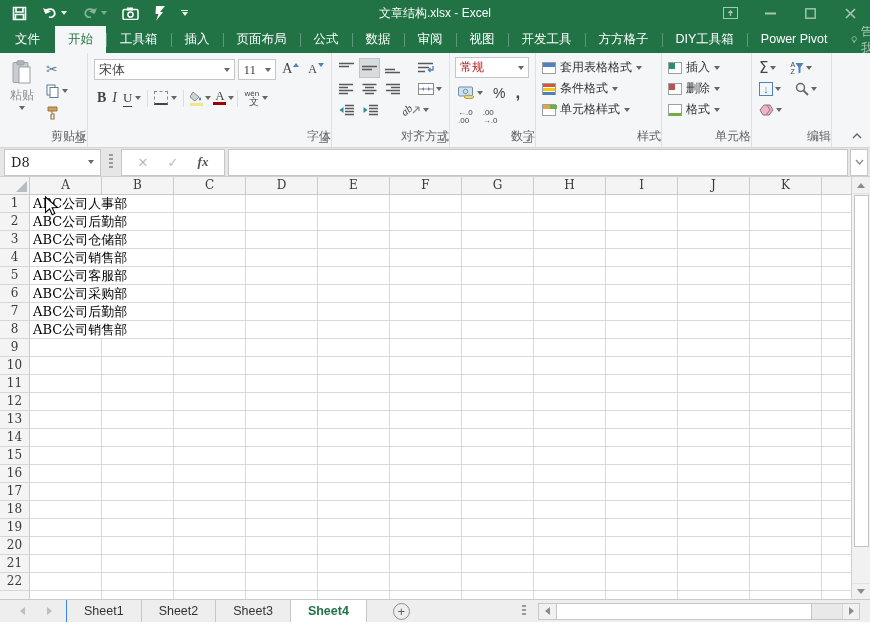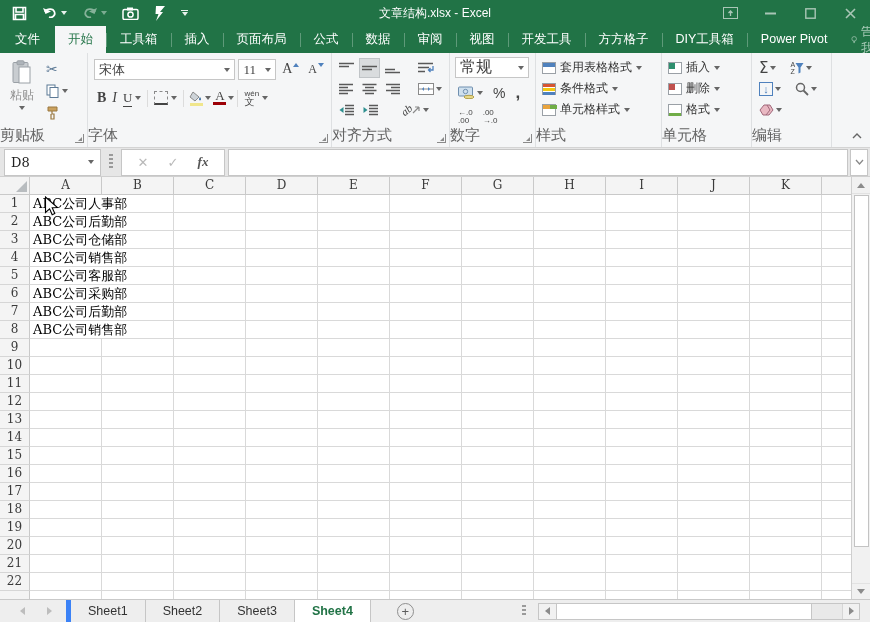--- a/index.html
+++ b/index.html
@@ -24,21 +24,21 @@
   .rtab{height:27px;line-height:27px;padding:0 13px;font-size:12.5px;white-space:nowrap;cursor:default}
   .rtab.file{padding:0 15px}
   .rtab.active{background:#f5f6f7;color:#217346}
   .tabsep{width:1px;height:14px;background:rgba(255,255,255,.28);align-self:center}
   .tabright{margin-left:auto;display:flex;align-items:center;height:27px}
   .tellme{display:flex;align-items:center;gap:4px;color:#a9cbb8;padding:0 10px;font-size:12.5px}
 
   
   .ribbon{height:95px;background:#f5f6f7;border-bottom:1px solid #d4d4d4;display:flex;position:relative}
   .rgroup{position:relative;border-right:1px solid #dee0e2;height:100%;padding-top:4px}
-  .glabel{position:absolute;bottom:2px;left:0;right:0;text-align:left;font-size:15px;color:#636363;white-space:nowrap}
+  .glabel{position:absolute;bottom:2px;left:0;right:0;text-align:right;font-size:12px;color:#636363;white-space:nowrap}
   .launcher{position:absolute;bottom:4px;right:3px;width:9px;height:9px;border-left:1px solid #8a8a8a;border-top:1px solid #8a8a8a;transform:rotate(180deg)}
   .launcher:after{content:"";position:absolute;left:1px;top:1px;width:0;height:0;border-left:4px solid #8a8a8a;border-bottom:4px solid transparent}
   .iconbtn{display:flex;align-items:center;justify-content:center;height:20px;padding:0 2px;border:1px solid transparent}
   .iconbtn.active{background:#d9dcde;border-color:#c0c4c7}
   .vsep{width:1px;height:17px;background:#dcdcdc;margin:0 3px}
   .combo{background:#fff;border:1px solid #c6c6c6;height:21px;display:flex;align-items:center;padding:0 4px;justify-content:space-between}
   .btxt{font-family:"Liberation Serif",serif;font-size:13px;color:#444}
   .small2{font-size:8px;line-height:8px;white-space:pre-line;color:#444;text-align:left}
 
   
@@ -49,21 +49,21 @@
   .minib{height:20px;display:flex;align-items:center;gap:3px;padding:0 2px}
 
   
   .g-font{width:244px}
   .fr1{display:flex;gap:3px;padding:2px 4px 0 6px}
   .fr2{display:flex;align-items:center;padding:8px 0 0 6px}
   .ubar{border-bottom:1px solid #444}
   .colorbtn{display:flex;flex-direction:column;align-items:center;line-height:11px;padding:0 1px}
   .cbar{width:13px;height:3px;margin-top:1px}
   .acaret{width:0;height:0;border-left:3px solid transparent;border-right:3px solid transparent;margin-left:1px}
-  .wen{display:flex;flex-direction:column;align-items:flex-start;font-size:8px;line-height:8px;color:#444}
+  .wen{display:flex;flex-direction:column;align-items:flex-end;font-size:8px;line-height:8px;color:#444}
 
   
   .g-align{width:118px;padding-left:4px}
   .arow{display:flex;align-items:center;height:21px;gap:2px}
 
   
   .g-num{width:86px;padding-left:5px}
   .nrow{display:flex;align-items:center;height:21px;gap:4px}
 
   
@@ -112,21 +112,21 @@
   .vthumb{width:15px;height:352px;background:#fff;border:1px solid #c3c3c3;margin-top:1px;flex:none}
   .vtrack{flex:1}
   .sarrb{width:100%;height:16px;display:flex;align-items:center;justify-content:center;background:#f1f1f1;border-top:1px solid #e2e2e2;flex:none}
 
   
   .sheetbar{height:23px;background:#eeeeee;border-top:1px solid #c9c9c9;display:flex;align-items:center}
   .snav{display:flex;gap:22px;padding:0 14px 0 20px}
   .snav .tri-lf,.snav .tri-rt{opacity:.5}
   .stabs{display:flex;height:100%}
   .stab{height:100%;display:flex;align-items:center;padding:0 17px;border-right:1px solid #c6c6c6;font-size:12.5px;color:#333;background:transparent}
-  .stab:first-child{border-left:5px solid #3b82f6}
+  .stab:first-child{border-left:1px solid #3b82f6}
   .plus{width:17px;height:17px;border:1px solid #8f8f8f;border-radius:50%;display:flex;align-items:center;justify-content:center;color:#5c5c5c;font-size:13px;line-height:13px;margin-left:26px}
   .stab.active{background:#fff;color:#217346;font-weight:bold}
   .hgrip{width:4px;height:12px;margin-left:auto;background:repeating-linear-gradient(to bottom,#9a9a9a 0 2px,transparent 2px 4px)}
   .hscroll{width:322px;height:17px;border:1px solid #c6c6c6;background:#e9e9e9;display:flex;align-items:center;margin:0 10px 0 12px}
   .hbtn{width:17px;height:100%;display:flex;align-items:center;justify-content:center;background:#f1f1f1;flex:none}
   .hthumb{width:256px;height:100%;background:#fff;border-left:1px solid #c6c6c6;border-right:1px solid #c6c6c6;flex:none}
   .htrack{flex:1}
 
   
   .cursor{position:absolute;left:44px;top:196px;z-index:60;pointer-events:none}
@@ -403,21 +403,21 @@
         <span class="dd" style="margin-left:2px"></span>
       </div>
     </div>
     <div class="glabel">对齐方式</div>
     <div class="launcher"></div>
   </div>
 
   <div class="rgroup g-num">
     <div class="nrow">
       <div class="combo" style="width:74px">
-        <span style="font-size:16px;color:#404040">常规</span>
+        <span style="font-size:12px;color:#b91c1c">常规</span>
           <span class="dd"></span>
       </div>
     </div>
     <div class="nrow" style="margin-top:4px">
       <div class="iconbtn">
         <svg width="17" height="13" viewBox="0 0 17 13">
             <rect x="0.5" y="1" width="14" height="9" rx="1" fill="#cfe0ee" stroke="#6f8faf"></rect>
             <circle cx="7.5" cy="5.5" r="2.2" fill="none" stroke="#6f8faf"></circle>
             <ellipse cx="11" cy="11" rx="5" ry="1.7" fill="#e8d98a" stroke="#b3a14e"></ellipse>
           </svg>

